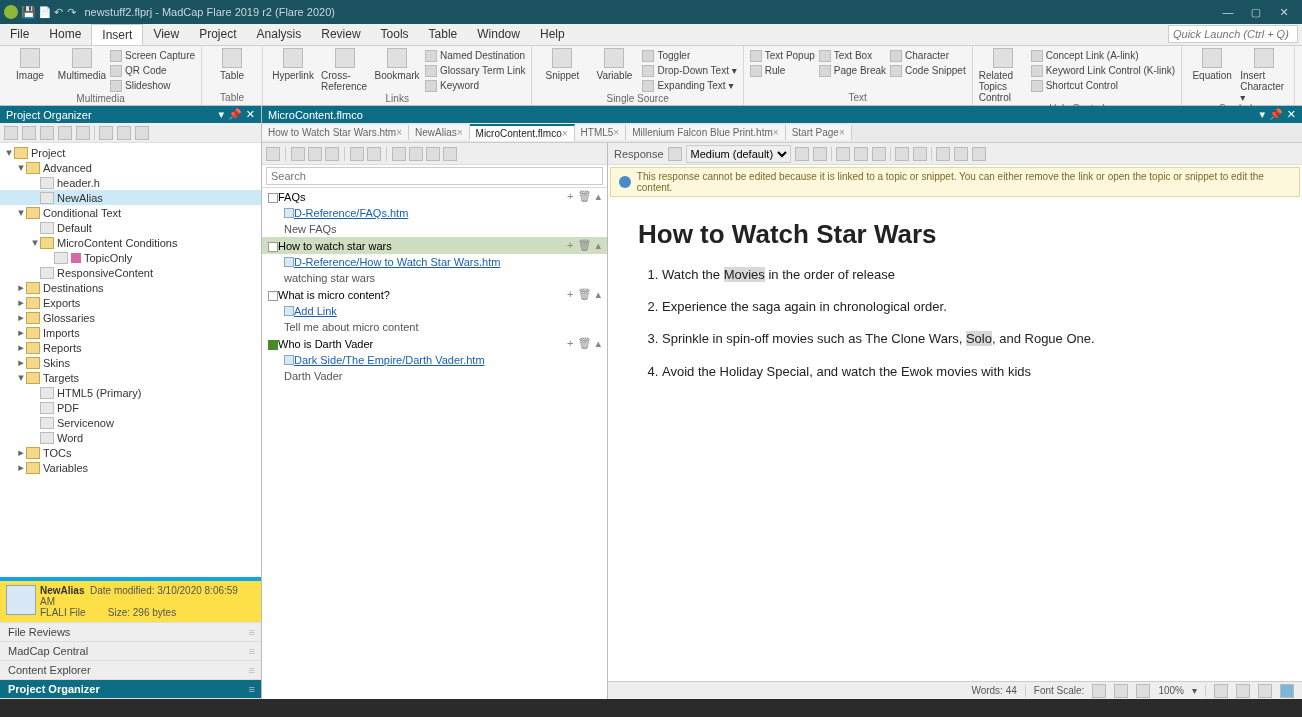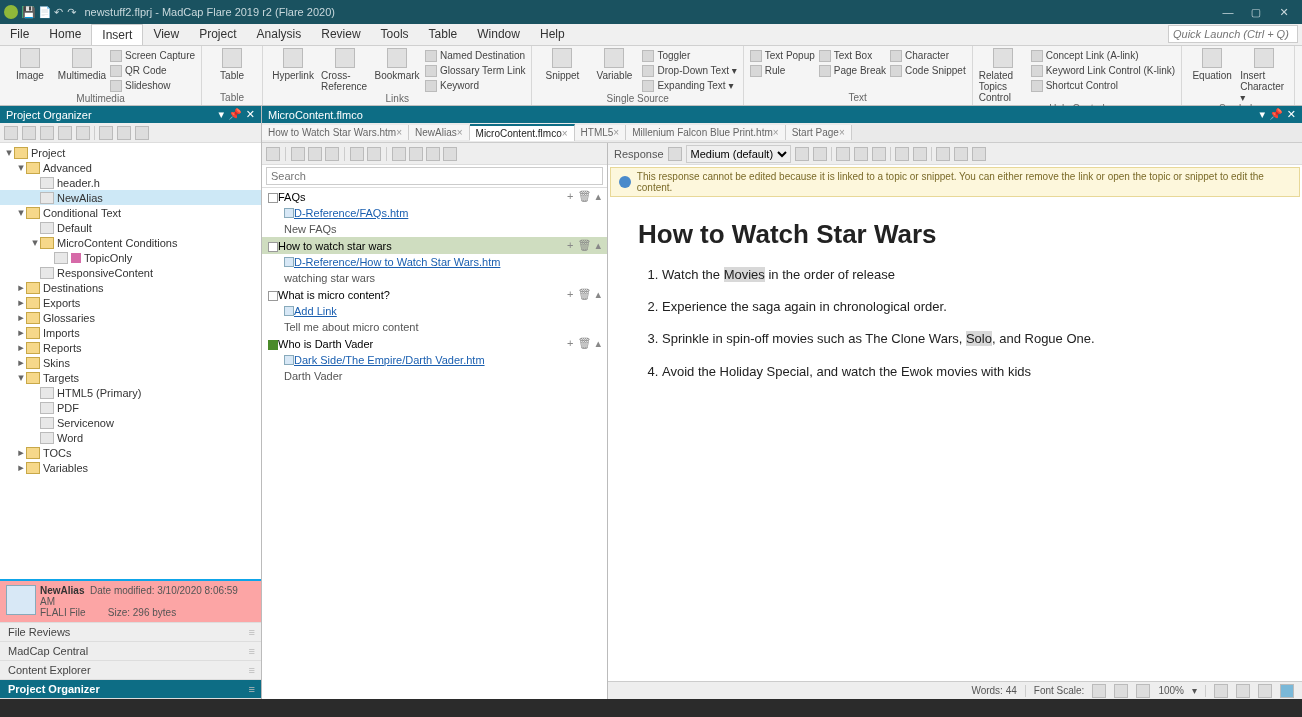--- a/index.html
+++ b/index.html
@@ -36,21 +36,21 @@
 .panel-toolbar .tb-icn { width: 14px; height: 14px; background: #ddd; border: 1px solid #bbb; }
 
 .tree { flex: 1; overflow: auto; background: #fff; padding: 2px 0; font-size: 11px; color: #333; }
 .tree-node { display: flex; align-items: center; height: 15px; padding-left: 4px; white-space: nowrap; }
 .tree-node .twisty { width: 10px; text-align: center; color: #666; }
 .tree-node .ticn { width: 14px; height: 12px; margin-right: 3px; background: #f6d88a; border: 1px solid #c8a848; }
 .tree-node.file .ticn { background: #e8e8e8; border: 1px solid #bbb; }
 .tree-node.selected { background: #cde8f6; }
 .pad1 { padding-left: 16px; } .pad2 { padding-left: 30px; } .pad3 { padding-left: 44px; }
 
-.file-info { background: #fca5a5; border-top: 2px solid #0ea5e9; padding: 4px 6px; font-size: 10px; color: #555; display: flex; gap: 4px; }
+.file-info { background: #fde047; border-top: 4px solid #0ea5e9; padding: 4px 6px; font-size: 10px; color: #555; display: flex; gap: 4px; }
 .file-info .bold { font-weight: 600; color: #333; }
 
 .bottom-tabs { border-top: 1px solid #ddd; }
 .bottom-tab { background: #eee; border-bottom: 1px solid #ddd; padding: 3px 8px; font-size: 11px; color: #444; display: flex; align-items: flex-end; justify-content: space-between; }
 .bottom-tab.active { background: #0d6d85; color: #fff; font-weight: 600; }
 .bottom-tab .drag { color: #bbb; letter-spacing: -2px; }
 
 .center-panel { width: 346px; background: #fff; display: flex; flex-direction: column; border-right: 1px solid #bbb; }
 .center-header { background: #0d6d85; color: #fff; font-size: 11px; padding: 2px 6px; display: flex; justify-content: space-between; align-items: center; }
 .doc-tab { background: #f5f5f5; border-right: 1px solid #ccc; padding: 2px 8px; font-size: 10px; color: #666; display: flex; align-items: center; white-space: nowrap; }

